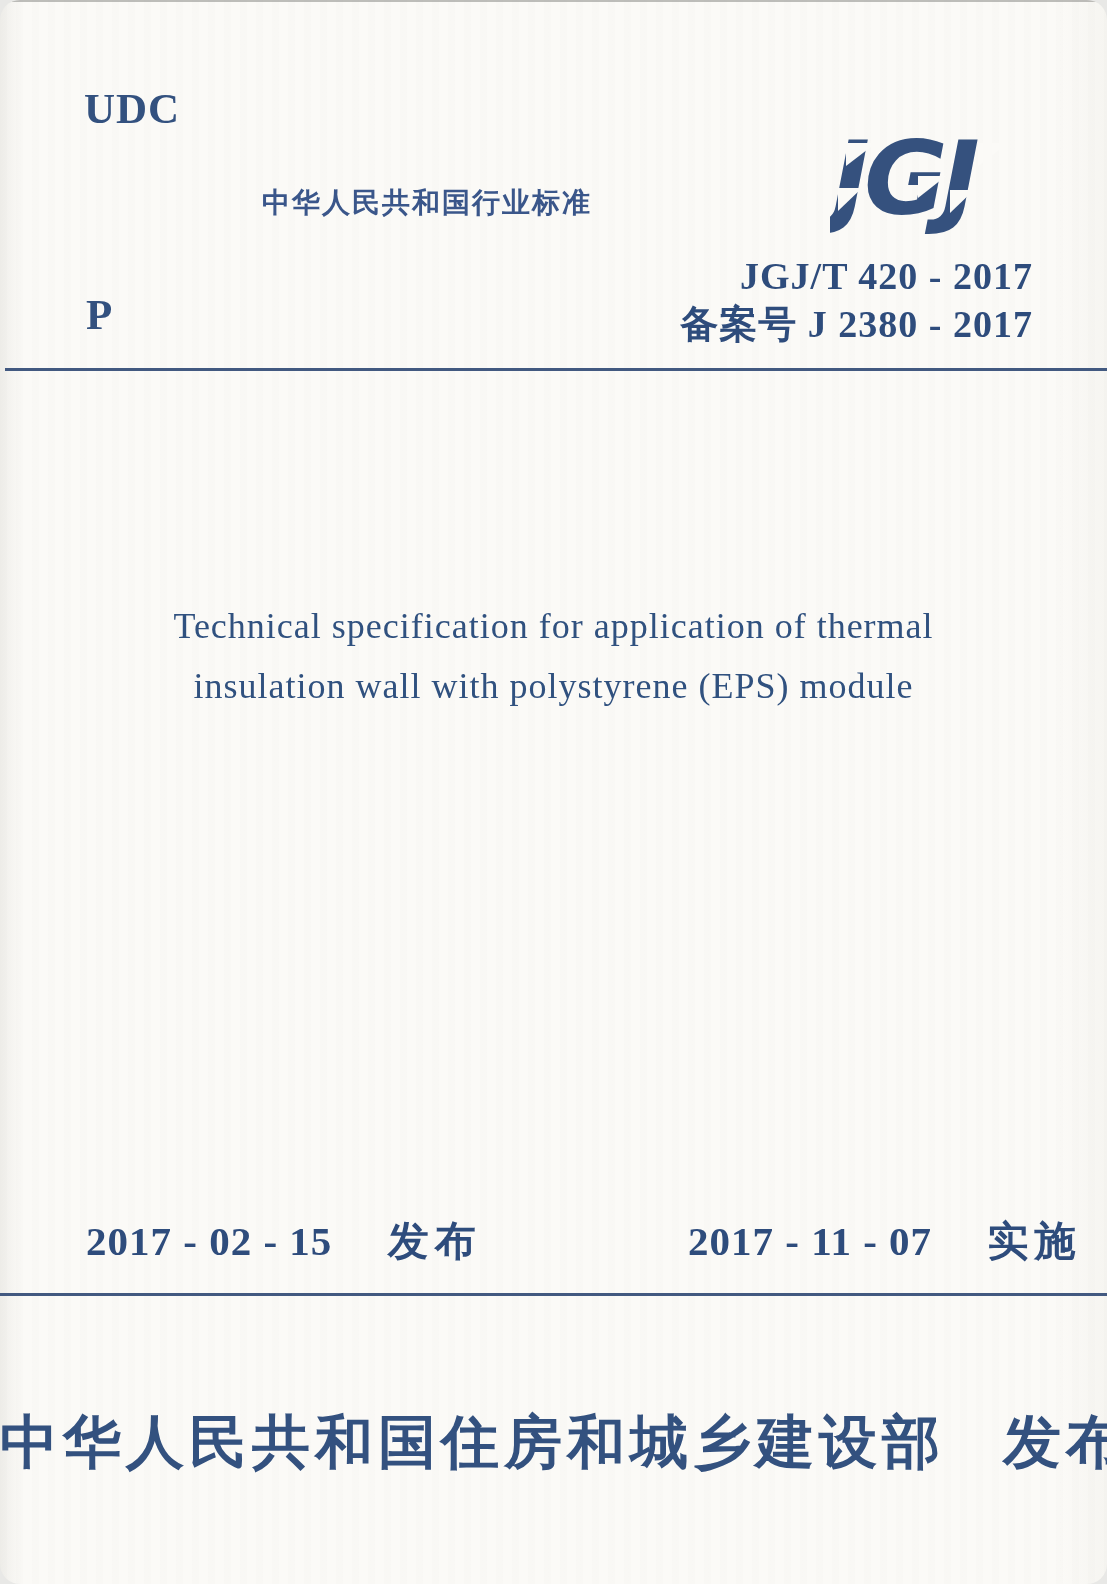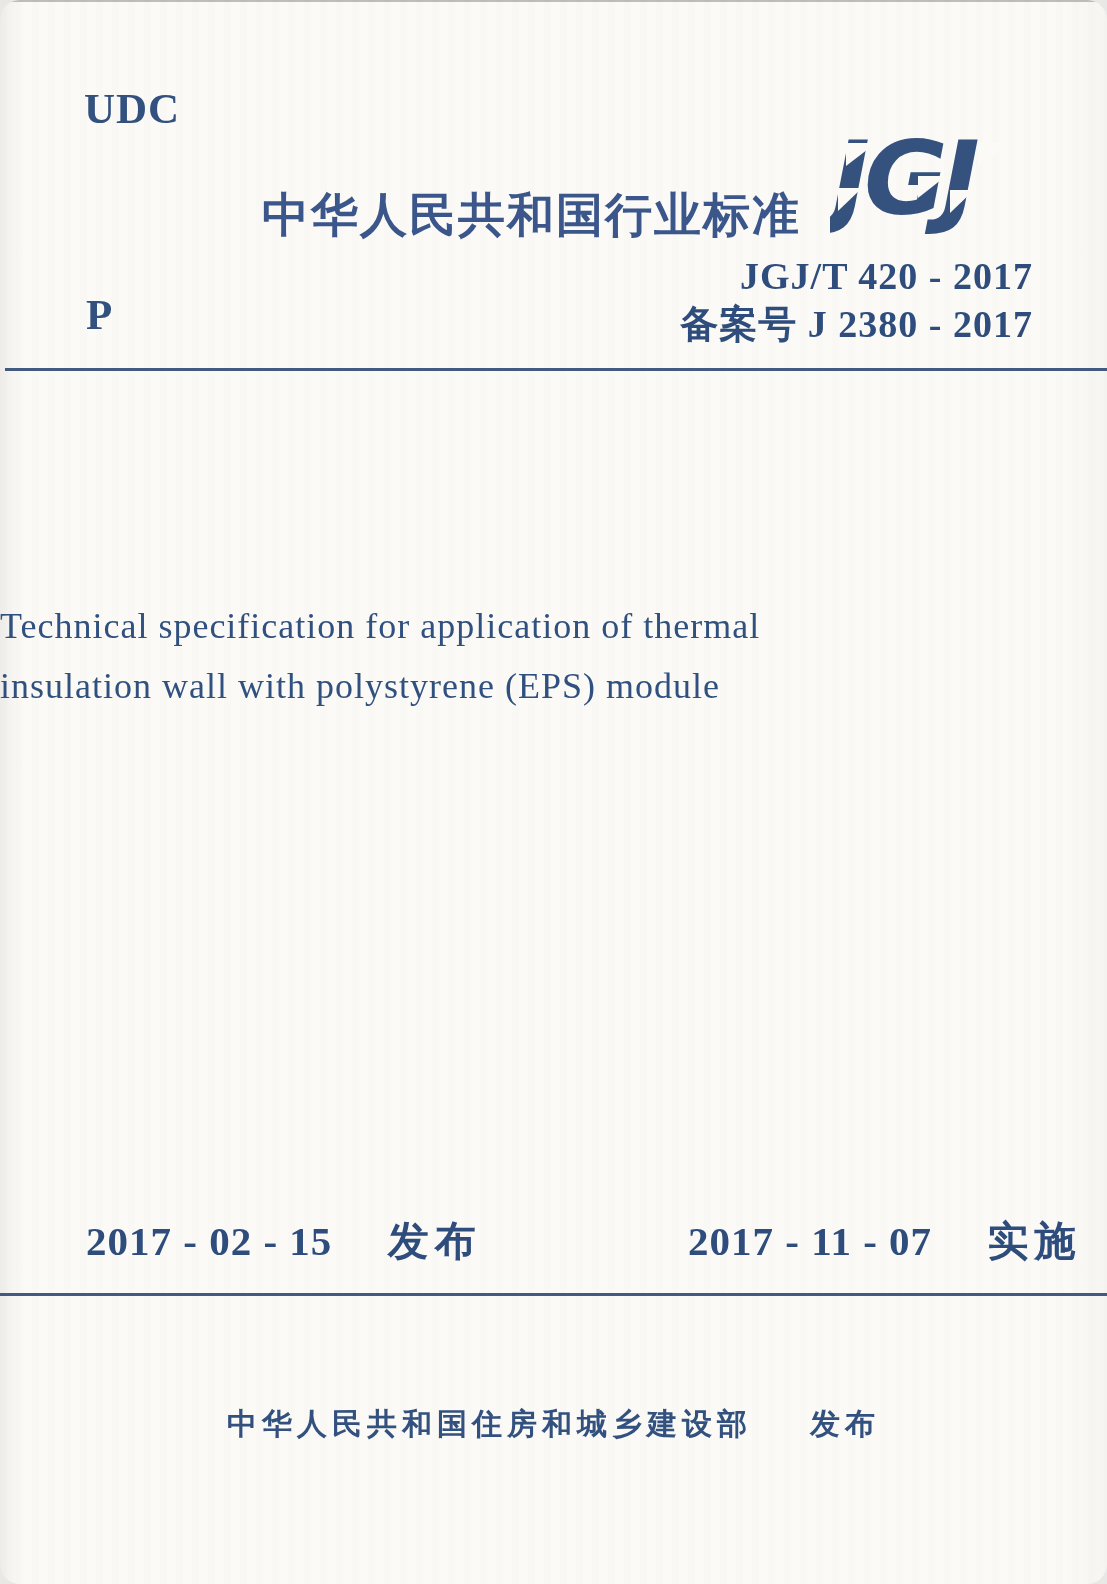--- a/index.html
+++ b/index.html
@@ -22,21 +22,21 @@
     background: #8b8b86; opacity: 0.55;
   }
   .udc {
     position: absolute; left: 84px; top: 84px;
     font-family: "Liberation Serif", serif;
     font-weight: bold; font-size: 43px; letter-spacing: 1px;
     color: #33517f;
   }
   .std-type {
     position: absolute; left: 262px; top: 184px;
-    font-size: 47px; font-weight: bold; letter-spacing: 2px;
+    font-size: 28px; font-weight: bold; letter-spacing: 2px;
     color: #3a568a;
   }
   .logo {
     position: absolute; left: 830px; top: 126px; width: 205px; height: 108px; font-style: italic;
   }
   .std-numbers {
     position: absolute; right: 74px; top: 252px;
     text-align: right;
     font-family: "Liberation Serif", serif;
     font-weight: bold; font-size: 38px; line-height: 48px;
@@ -55,38 +55,38 @@
   .rule-bottom { left: 0; right: 0; top: 1293px; }
   .title-cn {
     position: absolute; left: 0; right: 0; top: 508px;
     text-align: center;
     font-family: "Liberation Serif", serif;
     font-weight: bold; font-size: 58px; letter-spacing: 4px;
     color: #2d4b7a;
   }
   .title-en {
     position: absolute; left: 0; right: 0; top: 596px;
-    text-align: left;
+    text-align: center;
     font-family: "Liberation Serif", serif;
     font-size: 36px; line-height: 60px; letter-spacing: 1px;
     color: #30517f;
   }
   .dates {
     position: absolute; left: 0; right: 0; top: 1214px;
     font-size: 41px; font-weight: bold; color: #2e4c7c;
   }
   .date-block { position: absolute; white-space: nowrap; }
   .date-left { left: 86px; }
   .date-right { left: 688px; }
   .date-num { font-family: "Liberation Serif", serif; letter-spacing: 1px; }
   .date-label { font-family: "Liberation Sans", sans-serif; margin-left: 44px; letter-spacing: 6px; }
   .publisher {
     position: absolute; left: 0; right: 0; top: 1404px;
     text-align: center;
-    font-size: 30px; font-weight: bold; letter-spacing: 5px;
+    font-size: 58px; font-weight: bold; letter-spacing: 5px;
     color: #33517f; white-space: nowrap;
   }
   .publisher .gap { display: inline-block; width: 58px; }
 </style>
 </head>
 <body>
 
 <div class="page">
 
   <div class="scan-edge-top"></div>

